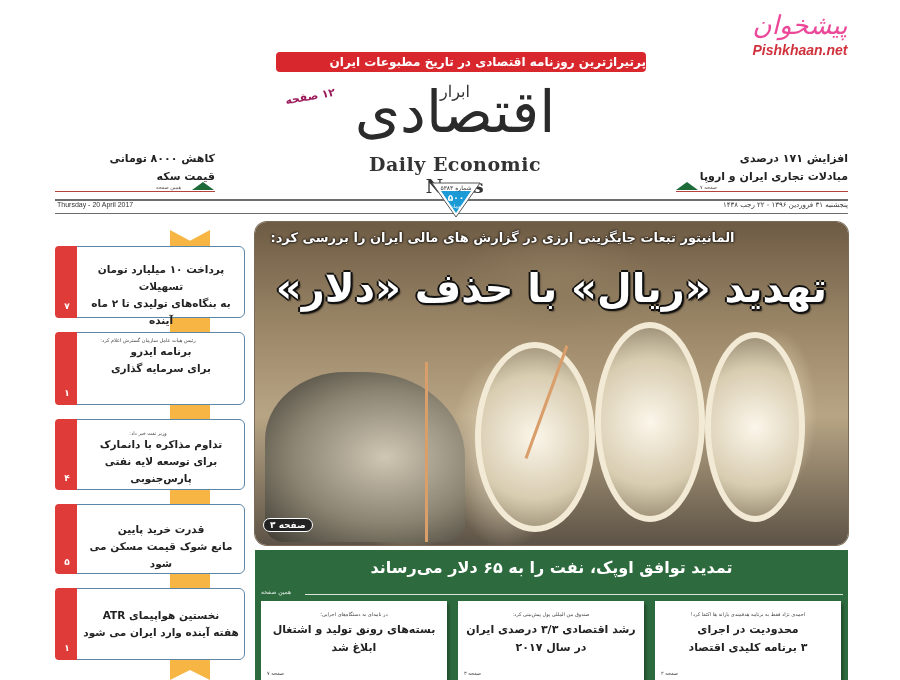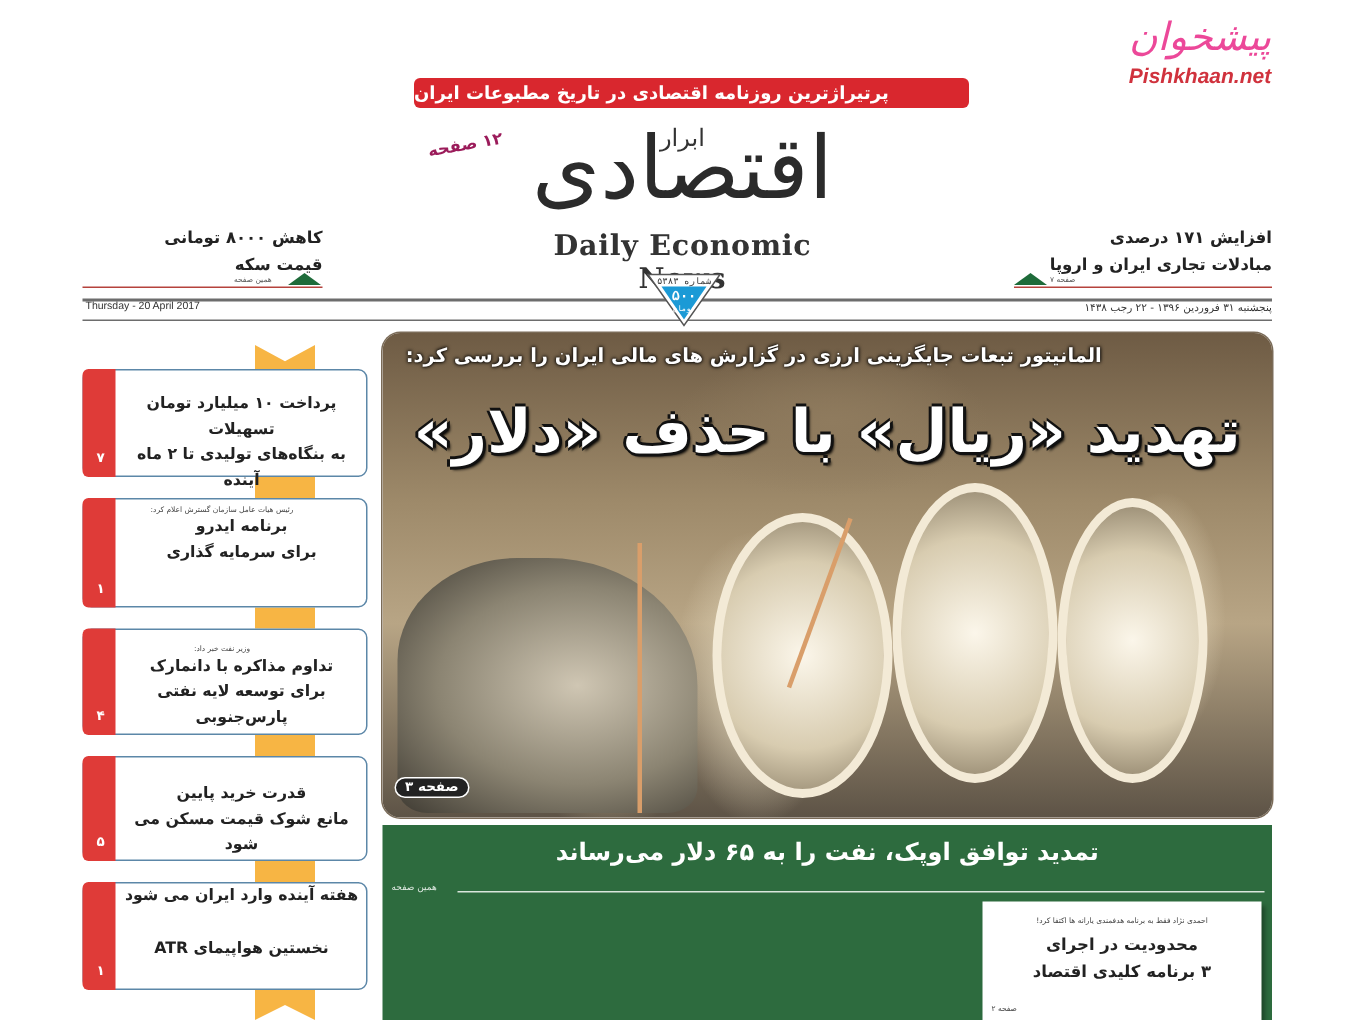--- a/index.html
+++ b/index.html
@@ -6,32 +6,32 @@
   html, body { width: 900px; height: 680px; background: #ffffff; overflow: hidden; }
   body { position: relative; font-family: "DejaVu Sans", sans-serif; color: #222; }
 
   
   .wm { position: absolute; left: 740px; top: 8px; width: 120px; text-align: center; }
   .wm .fa { font-family: "DejaVu Serif", serif; color: #ec4899; font-size: 26px; font-style: italic; line-height: 34px; direction: rtl; }
   .wm .en { font-family: "Liberation Sans", sans-serif; color: #d0323d; font-size: 14px; font-weight: bold; font-style: italic; }
 
   
   .tagline { position: absolute; left: 276px; top: 52px; width: 370px; height: 20px; background: #d9272e; border-radius: 4px;
-    color: #fff; font-size: 12px; font-weight: bold; text-align: left; line-height: 20px; direction: rtl; }
+    color: #fff; font-size: 12px; font-weight: bold; text-align: right; line-height: 20px; direction: rtl; }
 
   
   .mast-fa { position: absolute; left: 330px; top: 70px; width: 250px; height: 85px; direction: rtl; text-align: center;
     font-family: "DejaVu Serif", serif; font-size: 58px; font-weight: normal; color: #2b2b2b; line-height: 85px; letter-spacing: -2px; }
   .mast-small { position: absolute; left: 440px; top: 82px; font-family: "DejaVu Serif", serif; font-size: 16px; color: #333; direction: rtl; }
   .pages-badge { position: absolute; left: 285px; top: 90px; color: #9b1b5a; font-size: 11px; font-weight: bold; transform: rotate(-10deg); direction: rtl; }
   .mast-en { position: absolute; left: 345px; top: 153px; width: 220px; text-align: center;
     font-family: "DejaVu Serif", serif; font-size: 19px; font-weight: bold; color: #333; letter-spacing: 0.5px; }
 
   
-  .issue { position: absolute; left: 431px; top: 182px; width: 50px; height: 36px; font-family: Liberation Mono, monospace; }
+  .issue { position: absolute; left: 431px; top: 182px; width: 50px; height: 36px; }
   .issue svg { position: absolute; left: 0; top: 0; }
   .issue .num { position: absolute; left: 0; top: 2px; width: 50px; text-align: center; font-size: 6px; color: #333; direction: rtl; }
   .issue .price { position: absolute; left: 0; top: 11px; width: 50px; text-align: center; font-size: 9px; font-weight: bold; color: #fff; }
   .issue .cur { position: absolute; left: 0; top: 21px; width: 50px; text-align: center; font-size: 5px; color: #fff; }
 
   
   .teaser { position: absolute; direction: rtl; text-align: right; }
   .teaser .l1, .teaser .l2 { font-size: 11px; font-weight: bold; color: #222; line-height: 18px; }
   .teaser-right { left: 680px; top: 150px; width: 168px; }
   .teaser-left { left: 55px; top: 150px; width: 160px; }
@@ -146,20 +146,32 @@
   <div class="green-title">تمدید توافق اوپک، نفت را به ۶۵ دلار می‌رساند</div>
   <div class="green-line"></div>
   <div class="green-ref">همین صفحه</div>
 
   <div class="card" style="left:400px; width:186px;">
     <div class="kick">احمدی نژاد فقط به برنامه هدفمندی یارانه ها اکتفا کرد!</div>
     <div class="head">محدودیت در اجرای</div>
     <div class="head" style="margin-top:0">۳ برنامه کلیدی اقتصاد</div>
     <div class="pg">صفحه ۲</div>
   </div>
+  <div class="card" style="left:203px; width:186px;">
+    <div class="kick">صندوق بین المللی پول پیش‌بینی کرد:</div>
+    <div class="head">رشد اقتصادی ۳/۳ درصدی ایران</div>
+    <div class="head" style="margin-top:0">در سال ۲۰۱۷</div>
+    <div class="pg">صفحه ۳</div>
+  </div>
+  <div class="card" style="left:6px; width:186px;">
+    <div class="kick">در نامه‌ای به دستگاه‌های اجرایی؛</div>
+    <div class="head">بسته‌های رونق تولید و اشتغال</div>
+    <div class="head" style="margin-top:0">ابلاغ شد</div>
+    <div class="pg">صفحه ۷</div>
+  </div>
 </div>
 
 <div class="ribbon" style="top:230px; height:18px; clip-path: polygon(0 0,50% 60%,100% 0,100% 100%,0 100%);"></div>
 <div class="ribbon" style="top:318px; height:14px;"></div>
 <div class="ribbon" style="top:405px; height:14px;"></div>
 <div class="ribbon" style="top:490px; height:14px;"></div>
 <div class="ribbon" style="top:574px; height:16px;"></div>
 <div class="ribbon" style="top:660px; height:20px; clip-path: polygon(0 0,100% 0,100% 100%,50% 50%,0 100%);"></div>
 
 <div class="lcol-card" style="top:246px; height:72px;">
@@ -188,15 +200,15 @@
 <div class="lcol-card" style="top:504px; height:70px;">
   <div class="redtab"></div>
   <div class="num">۵</div>
   <div class="head" style="margin-top:16px">قدرت خرید پایین</div>
   <div class="head">مانع شوک قیمت مسکن می شود</div>
 </div>
 
 <div class="lcol-card" style="top:588px; height:72px;">
   <div class="redtab"></div>
   <div class="num">۱</div>
+  <div class="head" style="margin-top:18px">نخستین هواپیمای ATR</div>
   <div class="head">هفته آینده وارد ایران می شود</div>
-  <div class="head" style="margin-top:18px">نخستین هواپیمای ATR</div>
 </div>
 
 </body></html>

